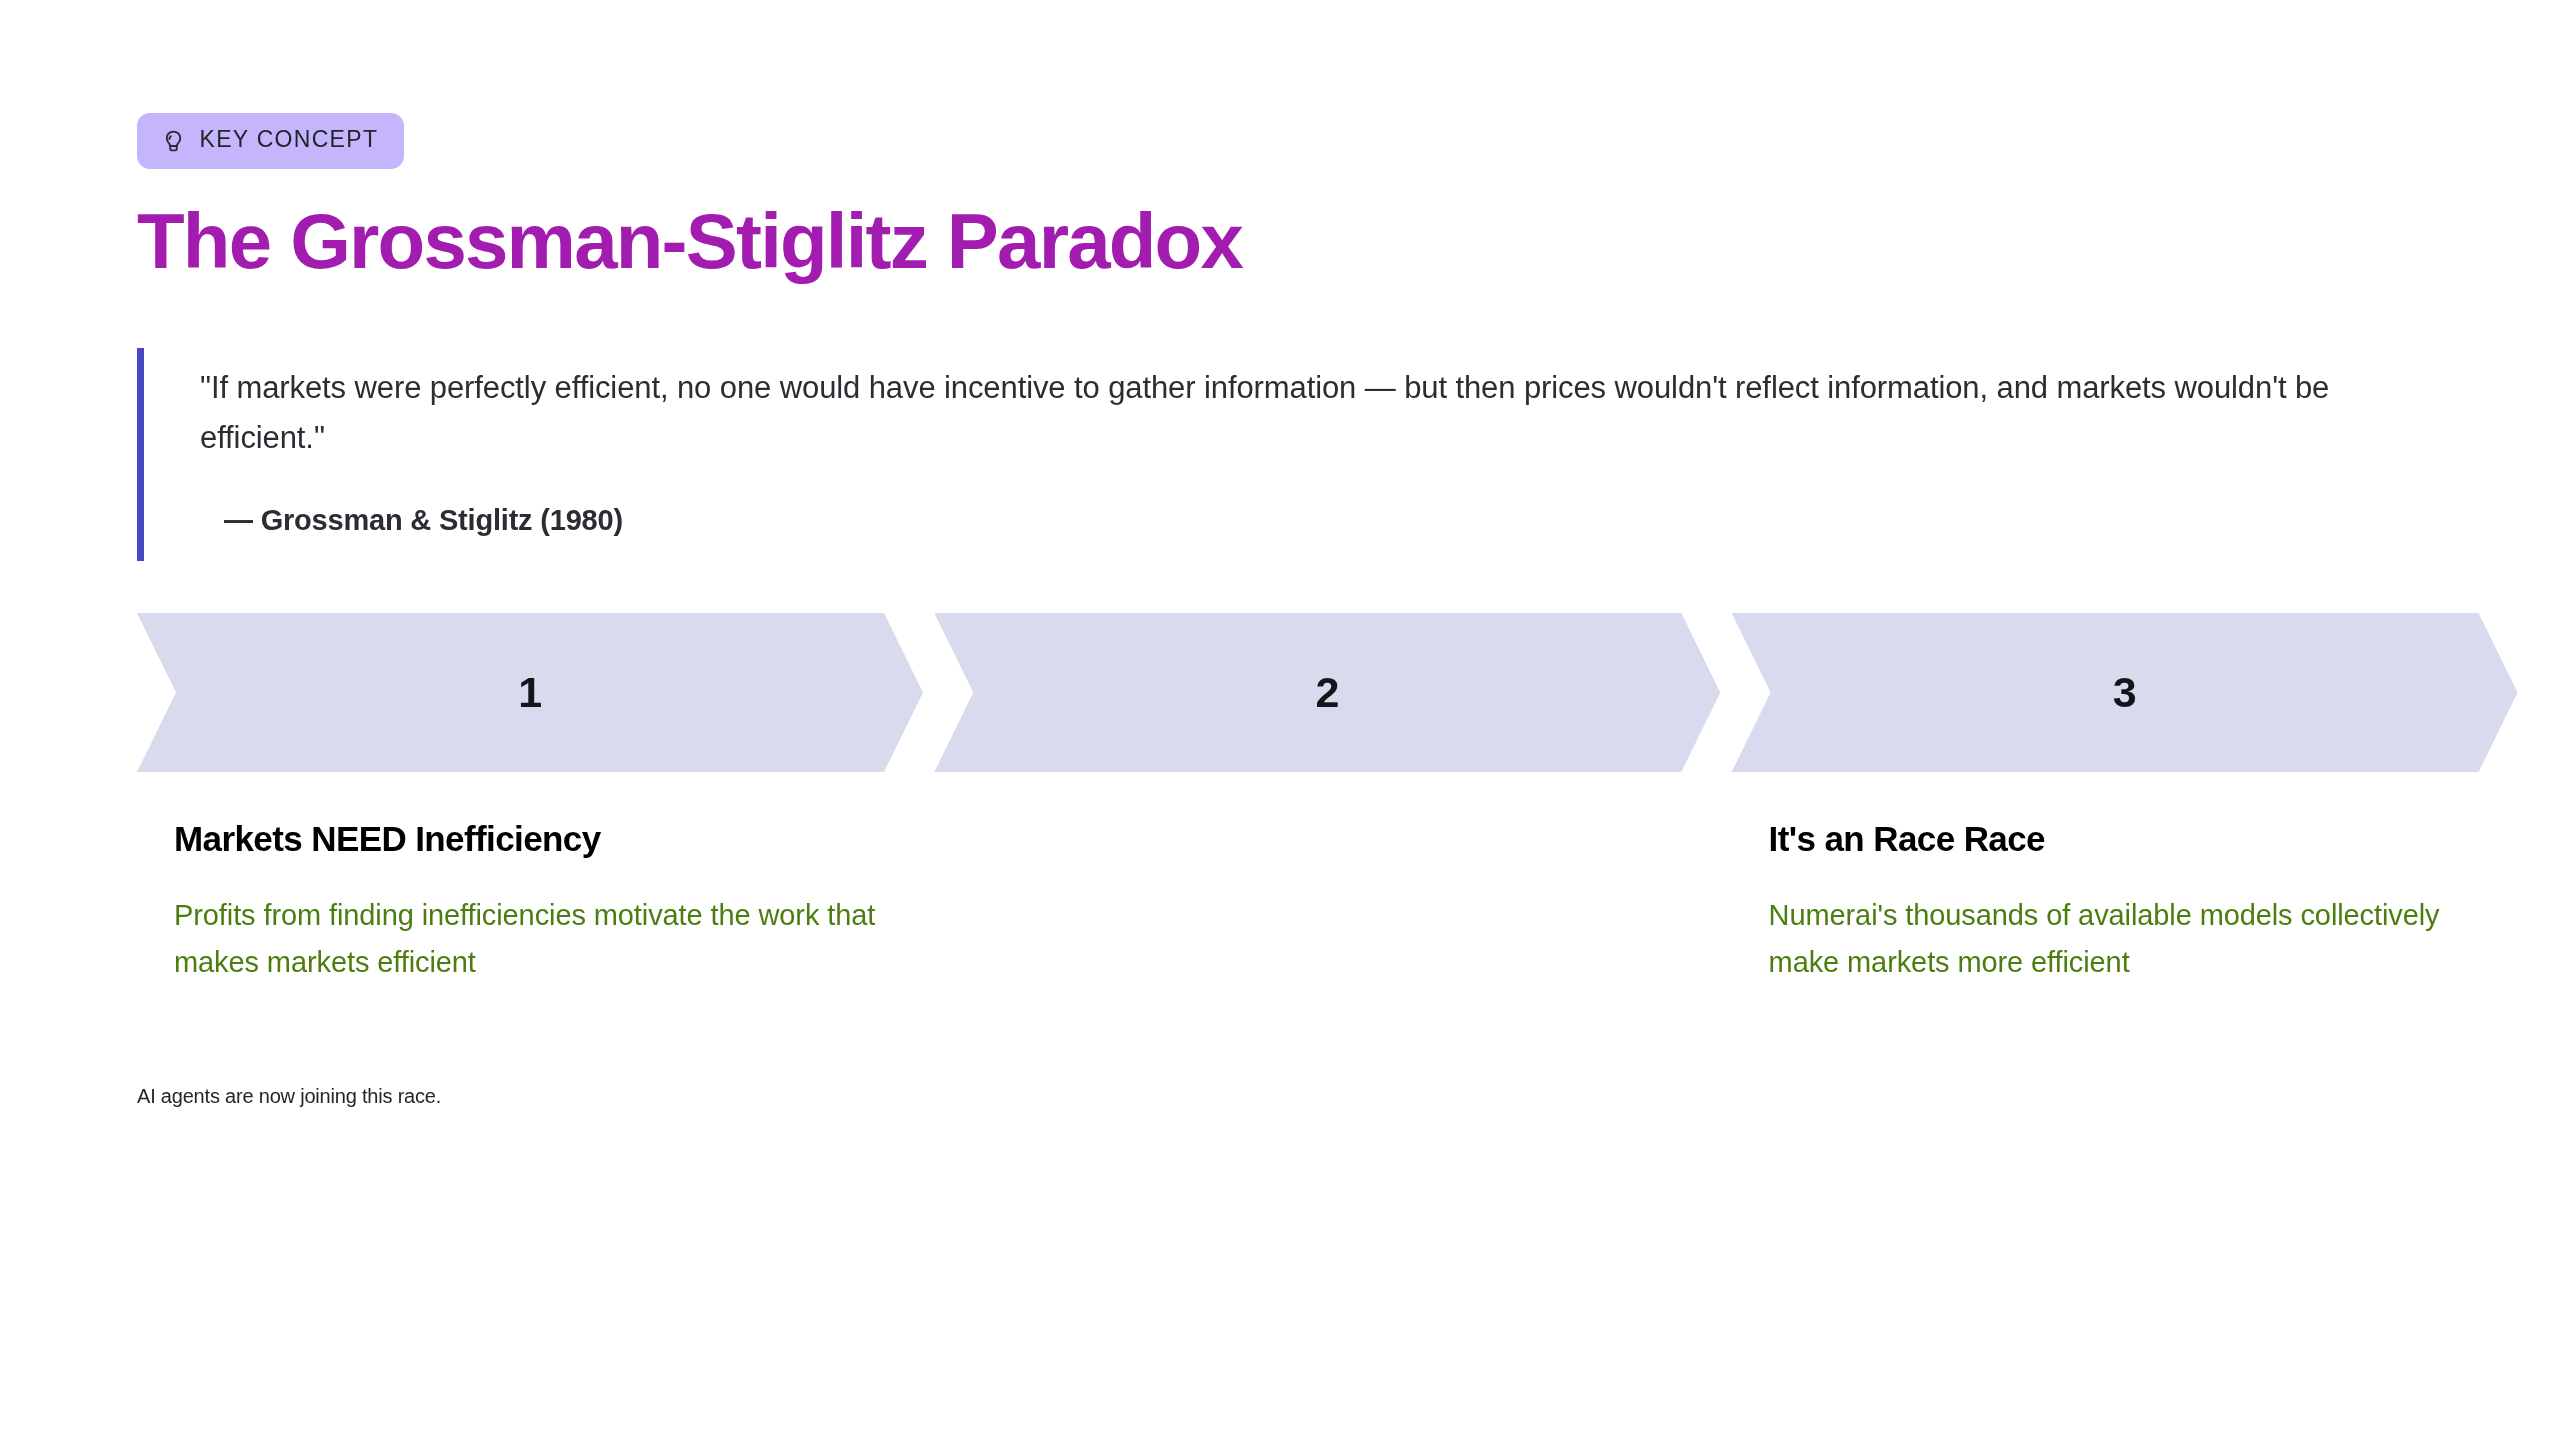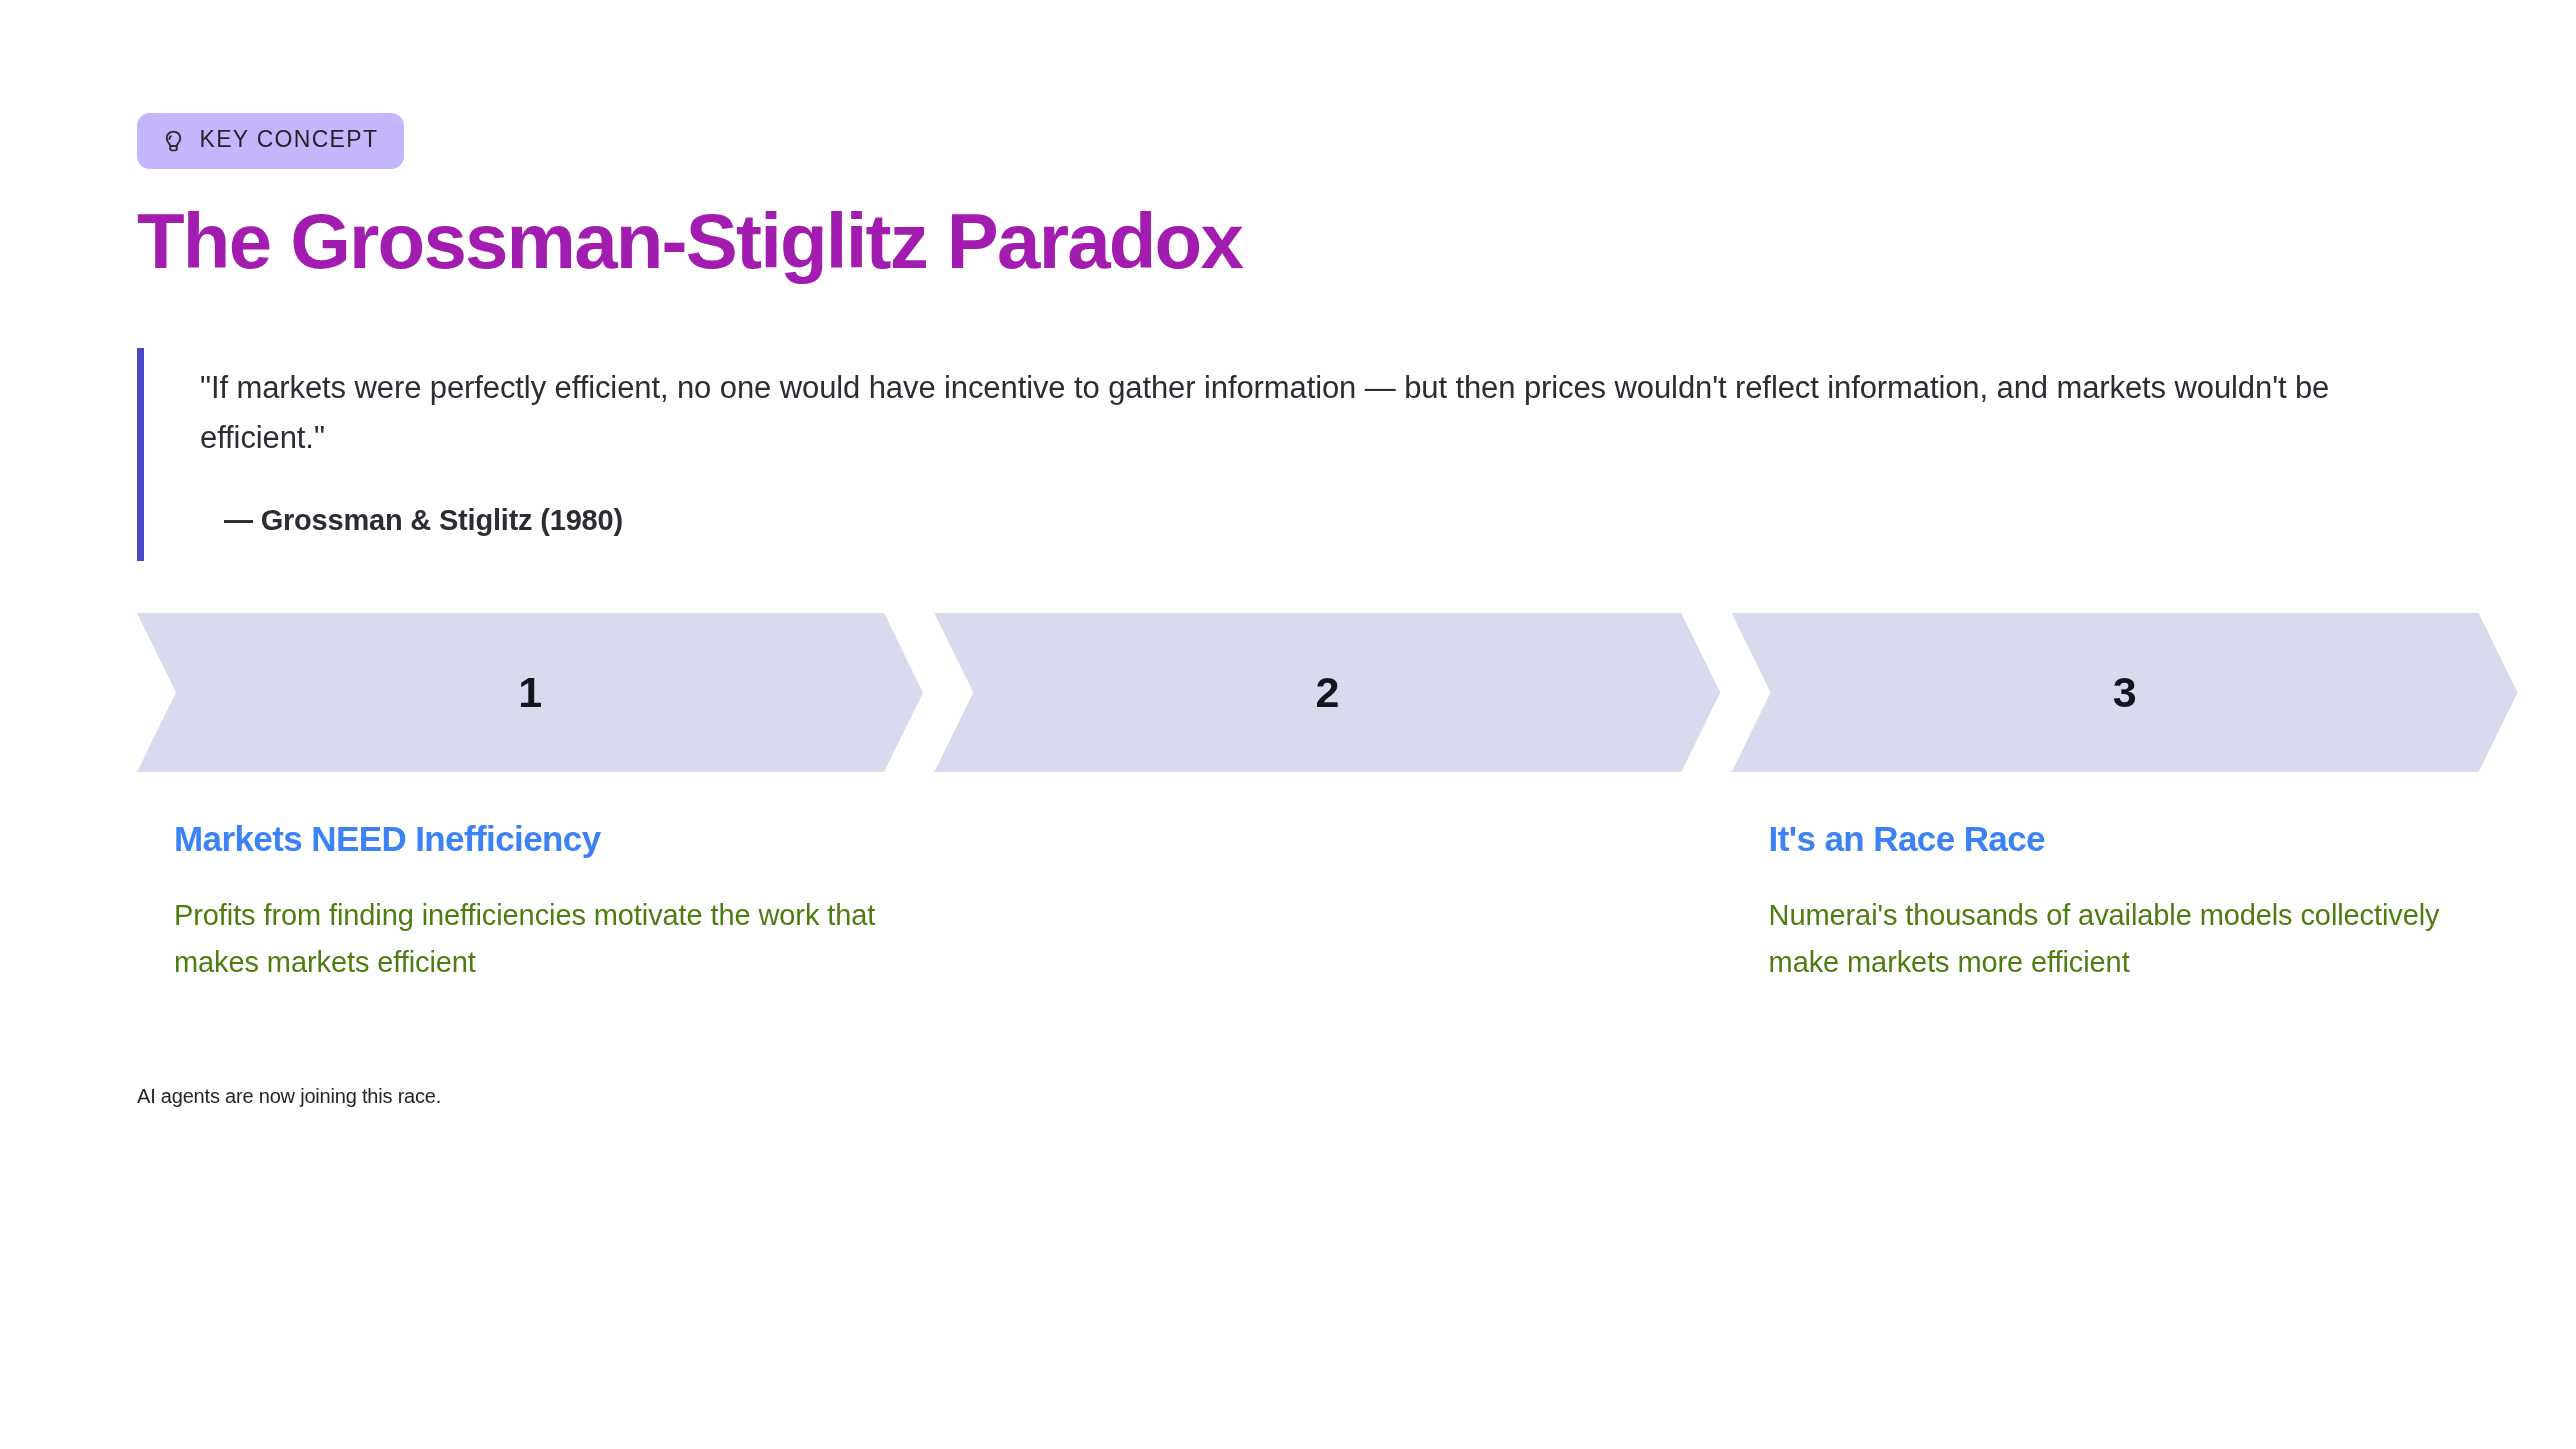--- a/index.html
+++ b/index.html
@@ -107,21 +107,21 @@
     color: #15161c;
     line-height: 1;
     letter-spacing: -0.4px;
   }
 
   .step-body { padding: 0 19.3px 0 37px; }
   .step-title {
     margin-top: 45px;
     font-size: 35px;
     font-weight: 700;
-    color: #3b82f6;
+    color: #000000;
     letter-spacing: -0.6px;
     line-height: 1.25;
   }
   .step-desc {
     margin-top: 31px;
     font-size: 29px;
     font-weight: 400;
     color: #4d7c0f;
     line-height: 1.62;
     letter-spacing: -0.1px;

